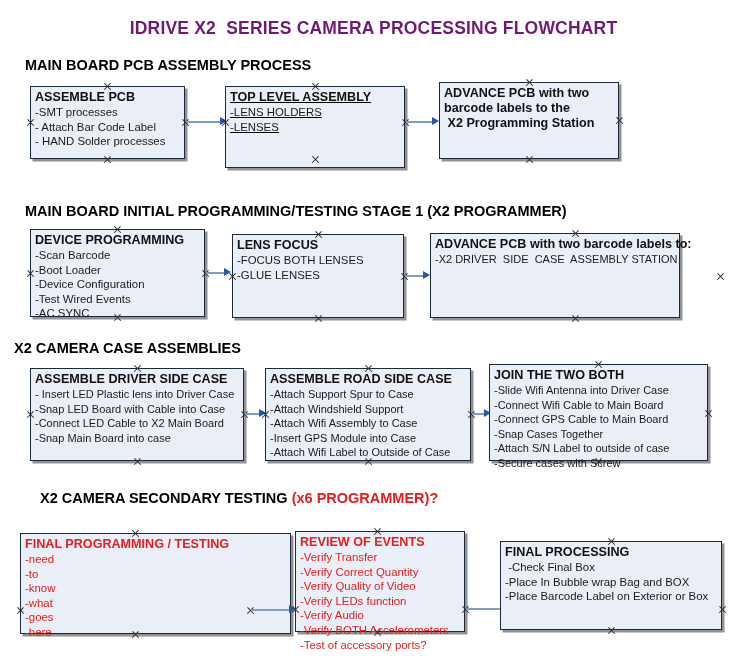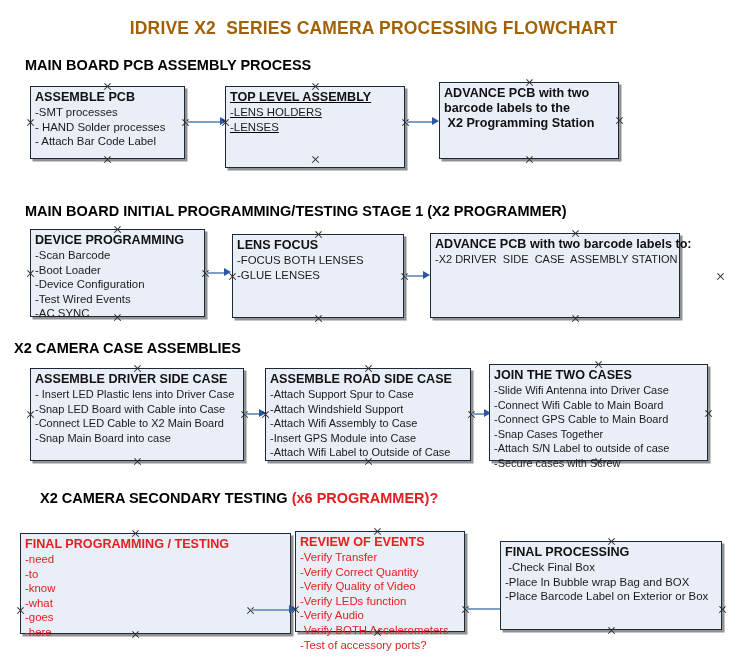--- a/index.html
+++ b/index.html
@@ -22,21 +22,21 @@
 
   
   .doc-title {
     position: absolute;
     left: 0;
     top: 18px;
     width: 747px;
     text-align: center;
     font-size: 17.5px;
     font-weight: bold;
-    color: #a16207;
+    color: #701a75;
     letter-spacing: 0.2px;
     white-space: pre;
   }
   .section-title {
     position: absolute;
     font-size: 14.5px;
     font-weight: bold;
     color: #000000;
     white-space: nowrap;
     letter-spacing: 0px;
@@ -120,22 +120,22 @@
   <div class="doc-title">IDRIVE X2  SERIES CAMERA PROCESSING FLOWCHART</div>
 
   <div class="section-title" style="left:25px; top:57px;">
     <span>MAIN BOARD PCB ASSEMBLY PROCESS</span>
   </div>
 
   <div class="node" style="left:30px; top:86px; width:155px; height:73px;">
     <div class="n-body">
       <div class="n-title">ASSEMBLE PCB</div>
       <div class="n-line">-SMT processes</div>
+      <div class="n-line">- Attach Bar Code Label</div>
       <div class="n-line">- HAND Solder processes</div>
-      <div class="n-line">- Attach Bar Code Label</div>
     </div>
   </div>
   <div class="cx" style="left:107px; top:86px;"></div>
   <div class="cx" style="left:107px; top:159px;"></div>
   <div class="cx" style="left:30px;  top:122px;"></div>
   <div class="cx" style="left:185px; top:122px;"></div>
 
   <div class="conn" style="left:186px; top:121px; width:38px;"></div>
   <div class="arrow-head" style="left:220px; top:117px;"></div>
 
@@ -246,21 +246,21 @@
   <div class="cx" style="left:368px; top:368px;"></div>
   <div class="cx" style="left:368px; top:461px;"></div>
   <div class="cx" style="left:265px; top:414px;"></div>
   <div class="cx" style="left:471px; top:414px;"></div>
 
   <div class="conn" style="left:472px; top:413px; width:16px;"></div>
   <div class="arrow-head" style="left:484px; top:409px;"></div>
 
   <div class="node t-wide" style="left:489px; top:364px; width:219px; height:97px;">
     <div class="n-body">
-      <div class="n-title">JOIN THE TWO CASES</div>
+      <div class="n-title">JOIN THE TWO BOTH</div>
       <div class="n-line">-Slide Wifi Antenna into Driver Case</div>
       <div class="n-line">-Connect Wifi Cable to Main Board</div>
       <div class="n-line">-Connect GPS Cable to Main Board</div>
       <div class="n-line">-Snap Cases Together</div>
       <div class="n-line">-Attach S/N Label to outside of case</div>
       <div class="n-line">-Secure cases with Screw</div>
     </div>
   </div>
   <div class="cx" style="left:598px; top:364px;"></div>
   <div class="cx" style="left:598px; top:461px;"></div>

